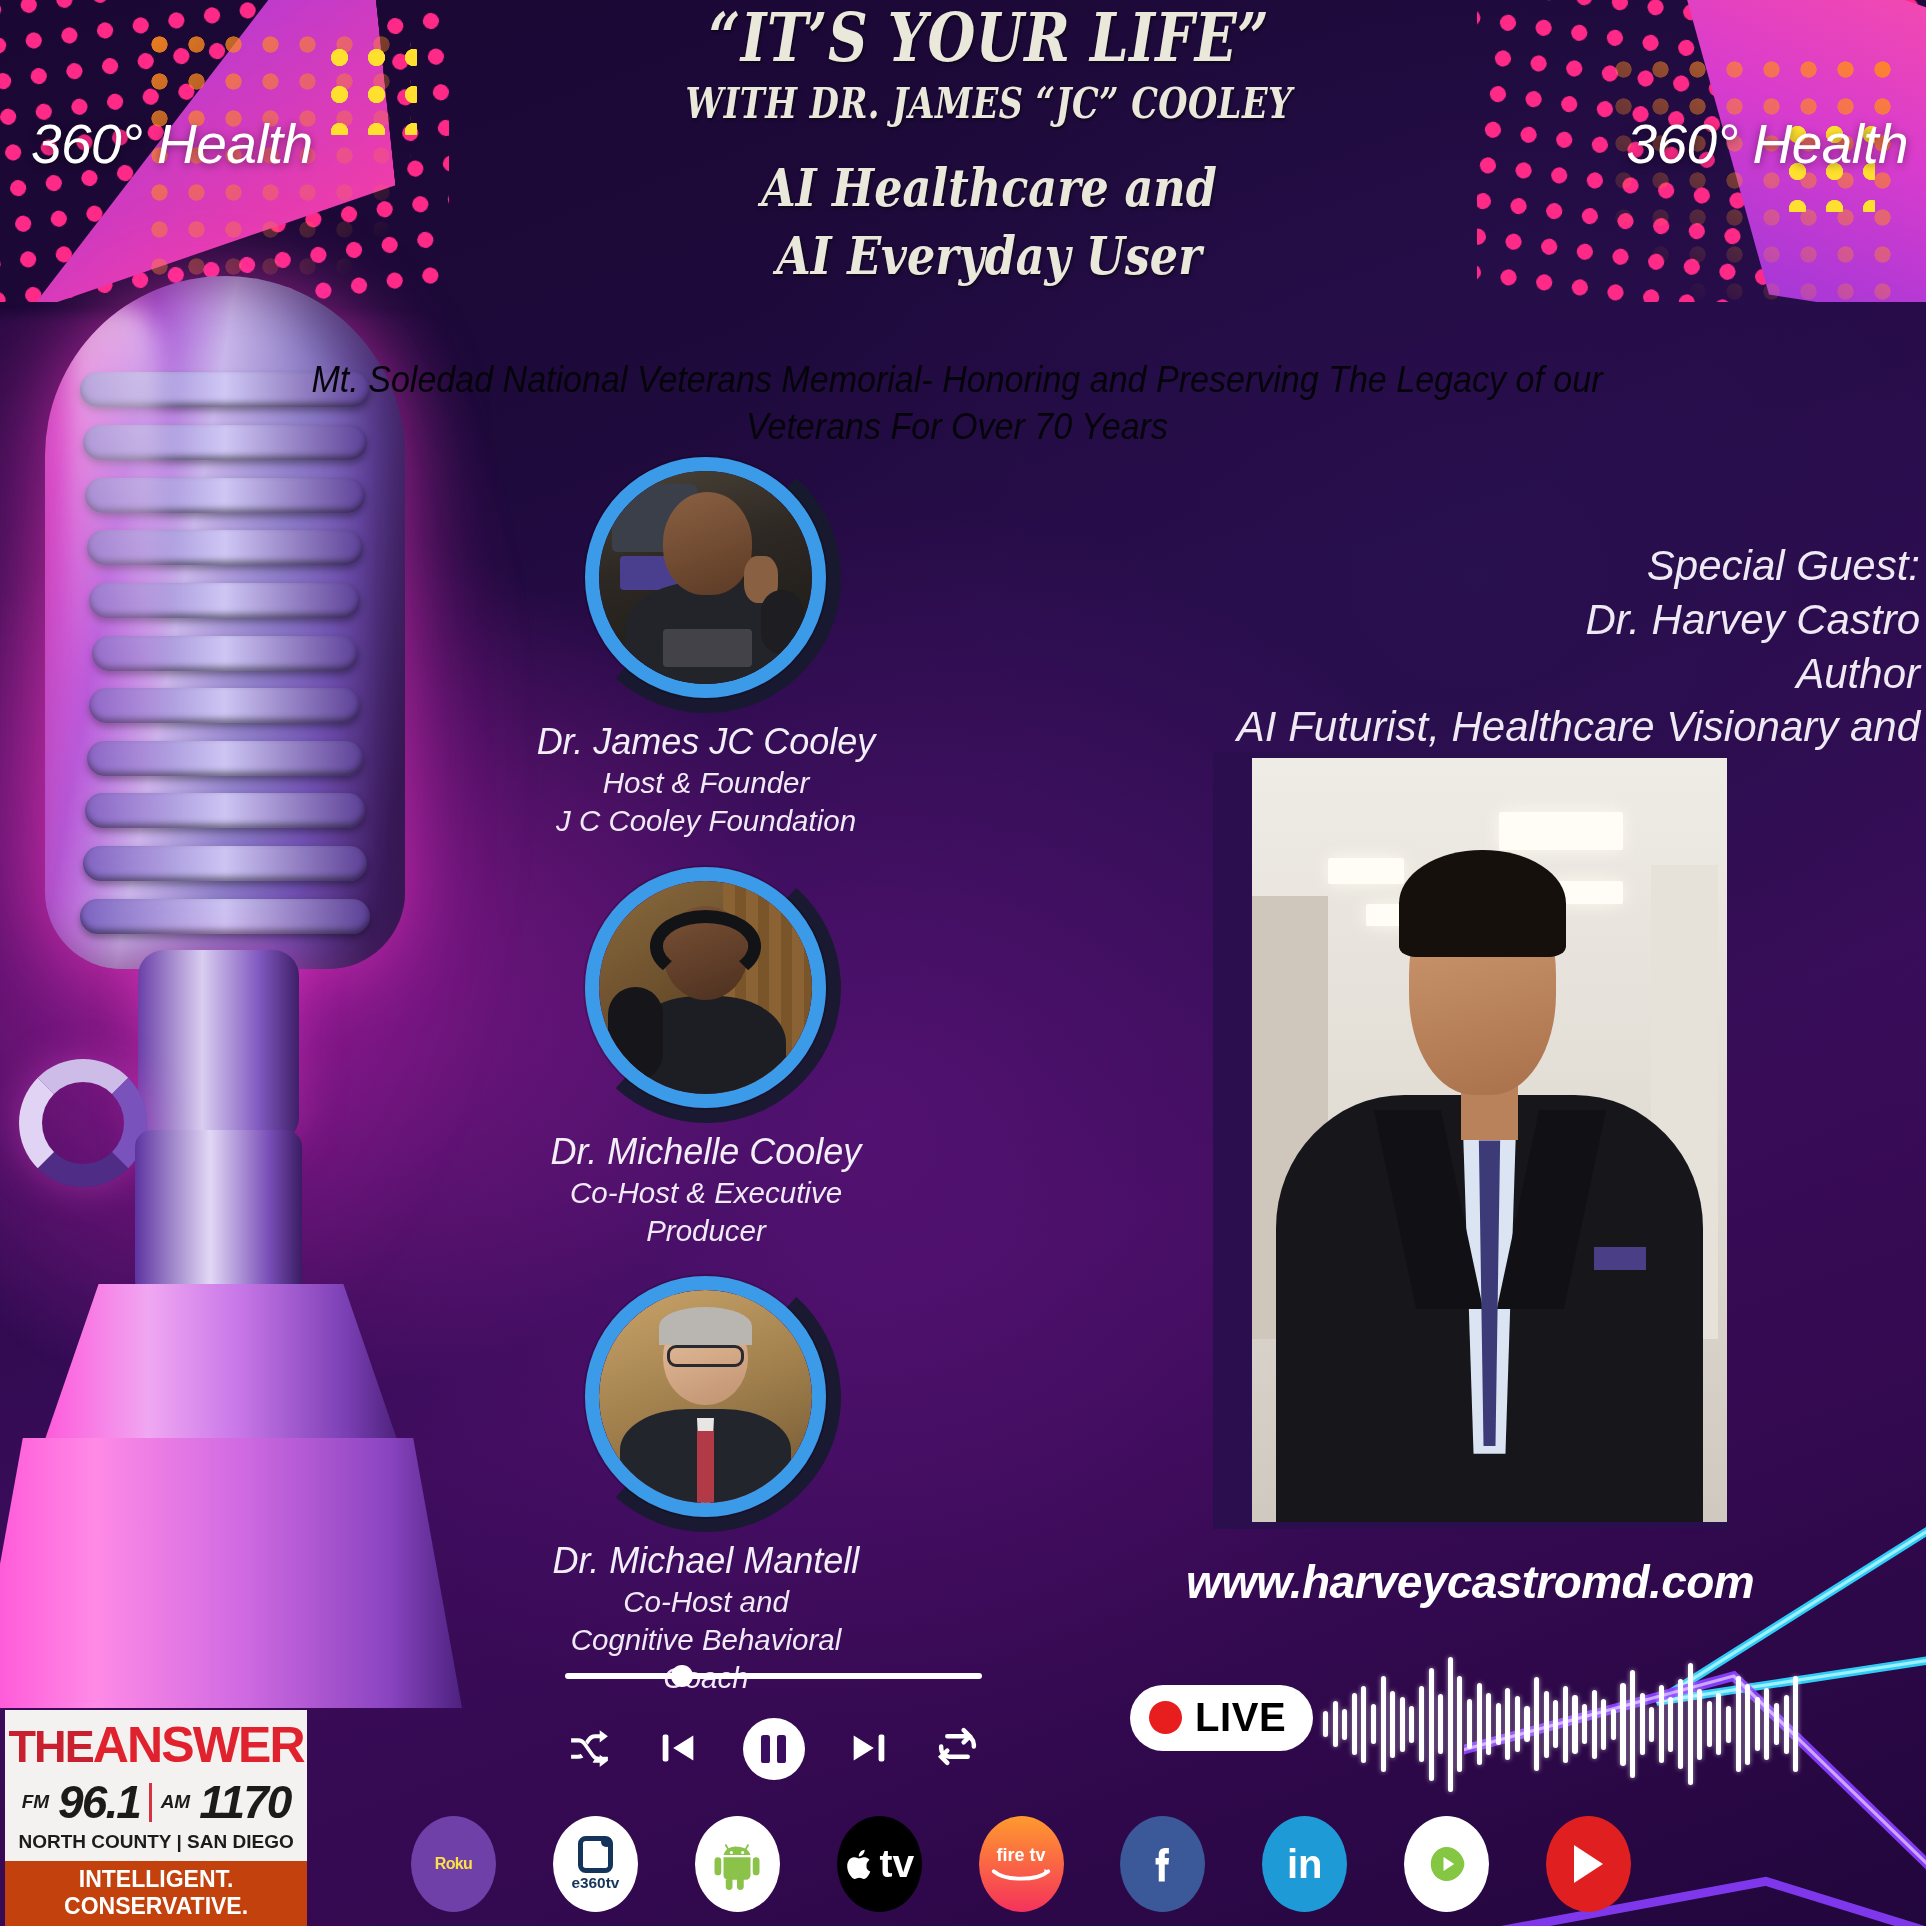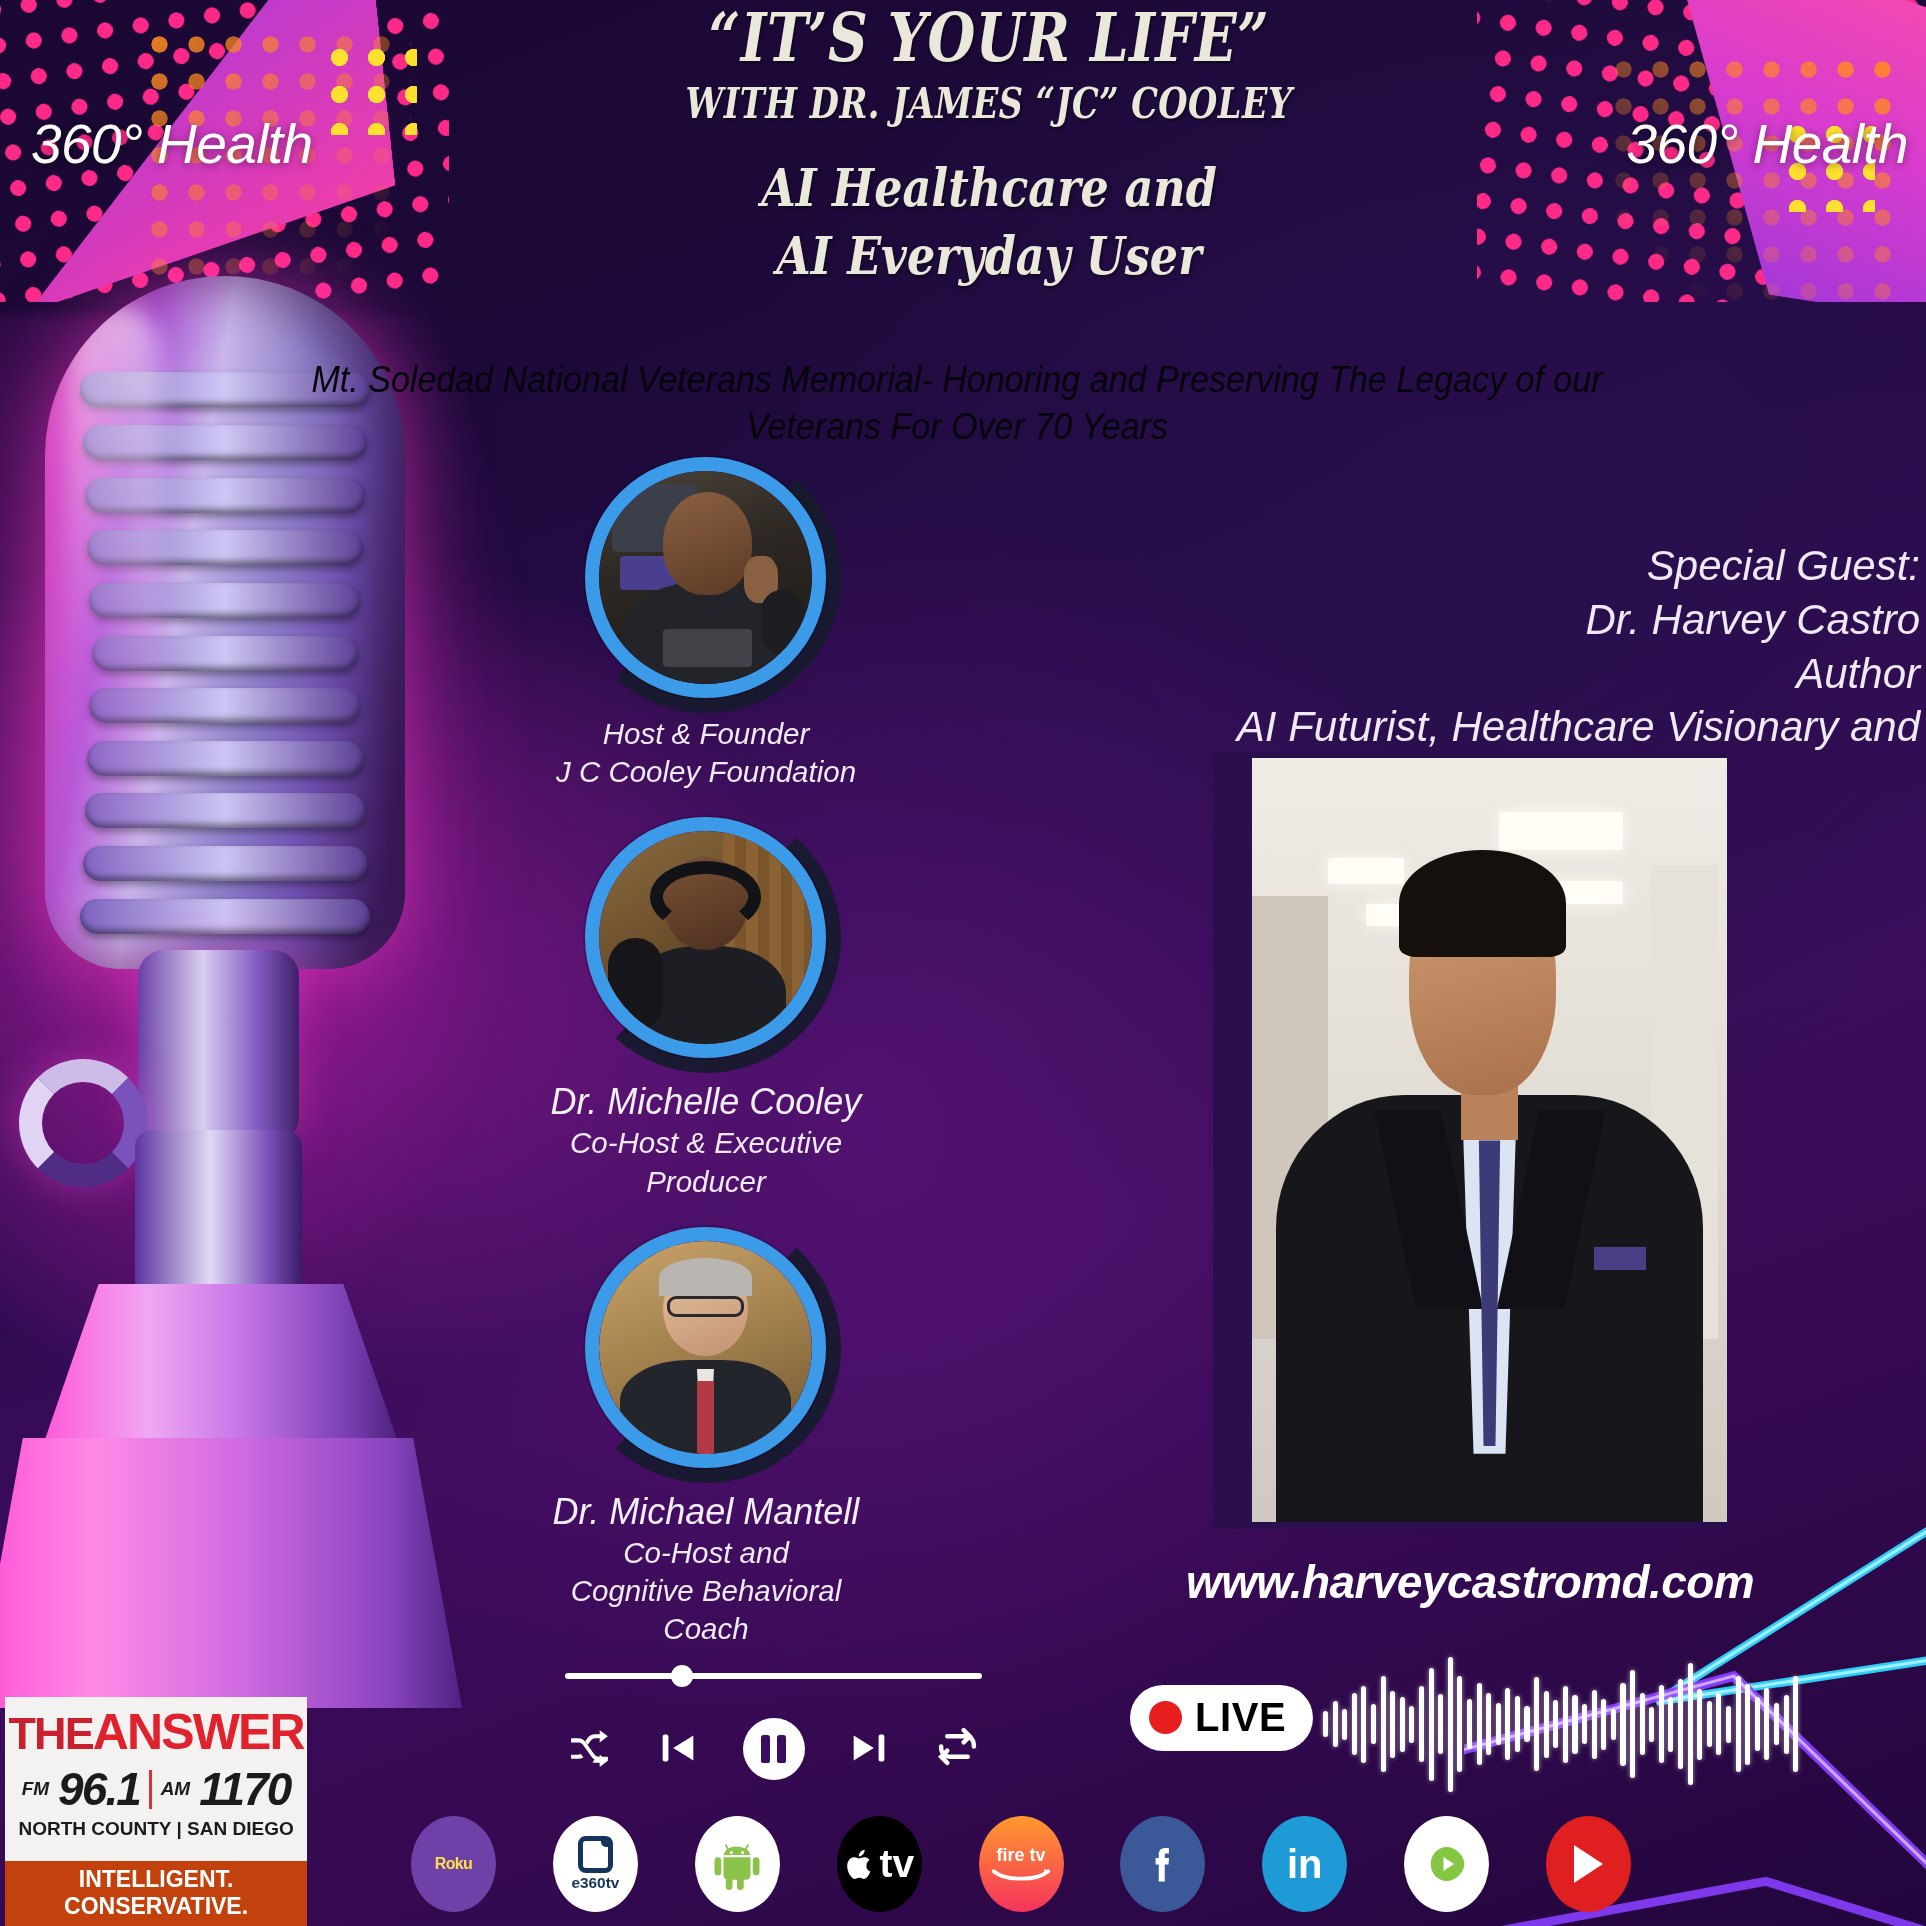--- a/index.html
+++ b/index.html
@@ -224,21 +224,21 @@
 
   
   .station{ position:absolute; left:5.1px; bottom:0px; width:302px; z-index:11; background:#f4f2f0; }
   .st-row1{ text-align:center; padding:6.4px 0 0; }
   .st-the{ font-weight:700; font-size:45px; color:#c8202e; letter-spacing:-1.9px; }
   .st-answer{ font-weight:700; font-size:50px; color:#e0222f; letter-spacing:-1.9px; }
   .st-row2{ display:flex; align-items:center; justify-content:center; gap:9px; padding:1.3px 0; }
   .st-small{ font-weight:700; font-size:19px; color:#1b1b1b; font-style:italic; }
   .st-big{ font-weight:700; font-size:46px; color:#1b1b1b; font-style:italic; letter-spacing:-1.9px; }
   .st-div{ width:2.6px; height:39px; background:#d4333f; }
-  .st-row3{ text-align:center; font-weight:700; font-size:19px; color:#1b1b1b; padding-bottom:21px; }
+  .st-row3{ text-align:center; font-weight:700; font-size:19px; color:#1b1b1b; padding-bottom:8px; }
   .st-row4{ background:#c2410c; color:#fff; font-weight:700; font-size:23px; text-align:center; padding:5.1px 0 6.4px; letter-spacing:0px; }
 
   
   .platforms{ position:absolute; left:411px; bottom:10.3px; width:1220px; height:103px; z-index:10;
     display:flex; align-items:center; justify-content:space-between; }
   .pill{ width:85px; height:96px; border-radius:50%; display:flex; align-items:center; justify-content:center; overflow:hidden; }
   .pf-roku{ background:#6f41a8; color:#fde047; font-weight:700; font-size:16px; letter-spacing:-0.6px; }
   .pf-e360{ background:#fff; flex-direction:column; gap:1.3px; }
   .pf-e360 .glyph{ width:35px; height:37px; border:5.8px solid #14345c; border-radius:7.7px; position:relative; }
   .pf-e360 .glyph:after{ content:""; position:absolute; right:-3.9px; top:-3.9px; width:10.3px; height:10.3px; border-radius:50%; background:#14345c; }
@@ -317,20 +317,21 @@
               <div class="studio"></div>
               <div class="sign"></div>
             <div class="body"></div>
               <div class="tee"></div>
               <div class="head"></div>
             <div class="hand"></div>
               <div class="mic2"></div>
           </div>
         </div>
       </div>
+      <div class="host-name">Dr. James JC Cooley</div>
       <div class="host-role">Host &amp; Founder</div>
       <div class="host-role">J C Cooley Foundation</div>
     </div>
 
     <div class="host">
       <div class="avatar">
         <div class="arc"></div>
         <div class="ring">
           <div class="photo p2">
             <div class="p-bg"></div>

